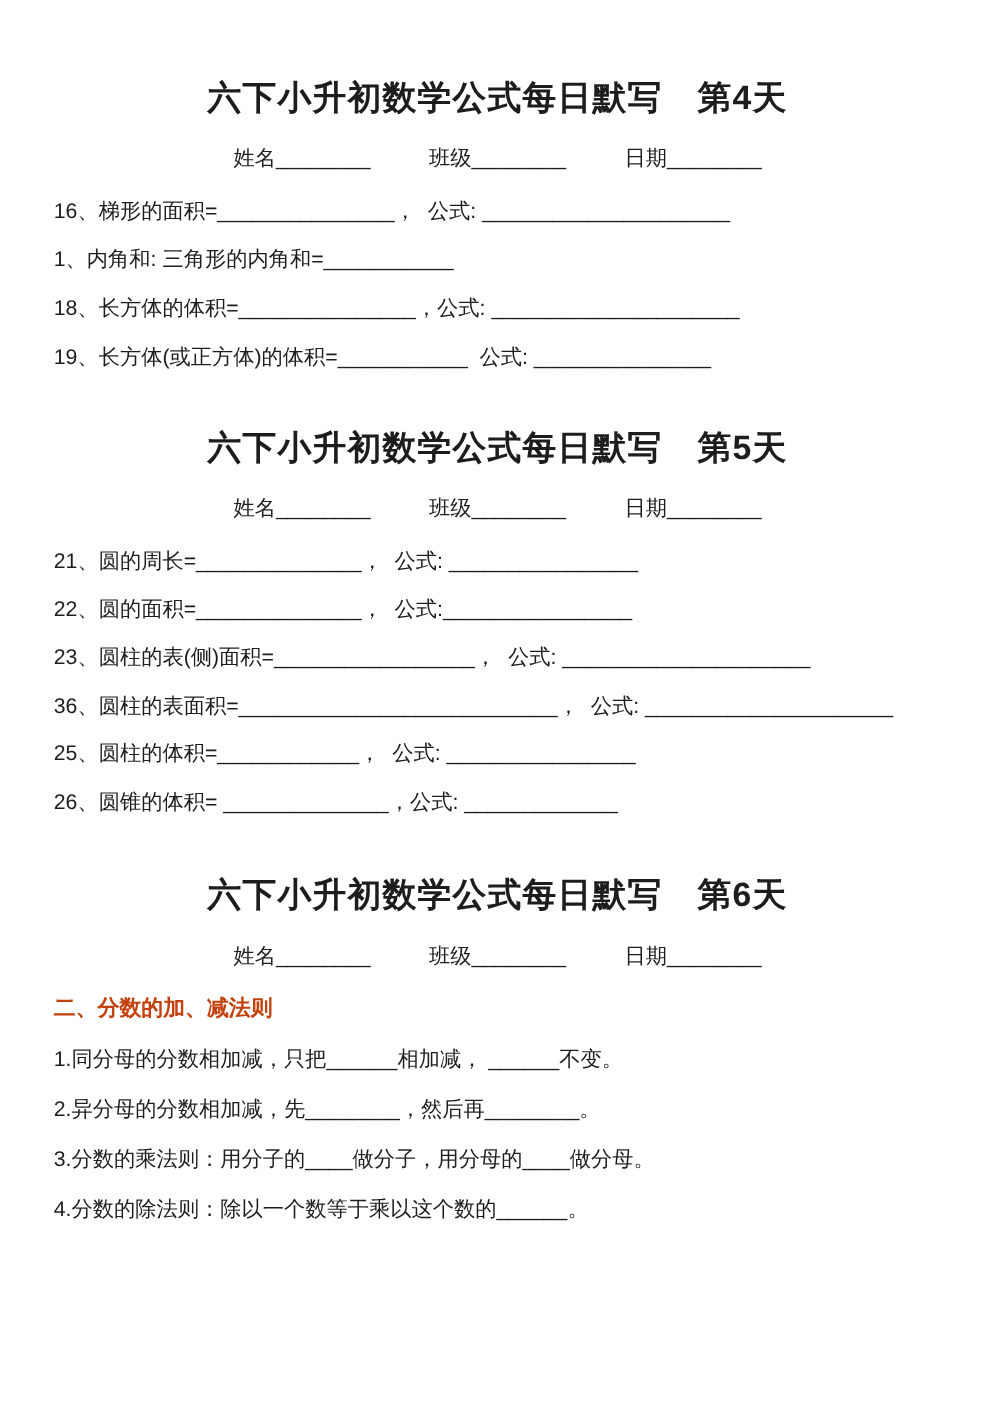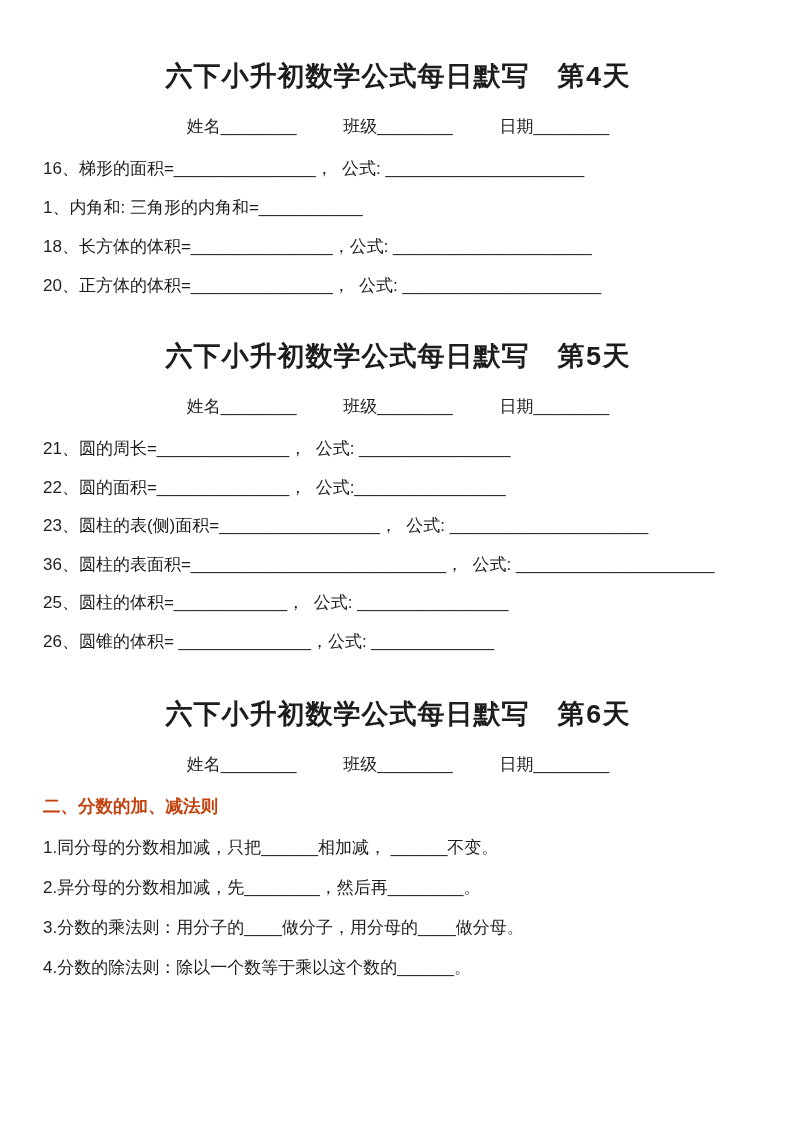--- a/index.html
+++ b/index.html
@@ -14,21 +14,21 @@
     margin: 0 auto;
     background: #ffffff;
     overflow: hidden;
     box-sizing: border-box;
     padding: 58px 40px 0 43px;
     font-family: "Liberation Sans", "DejaVu Sans", sans-serif;
     color: #1d1d1d;
   }
   .section { display: block; }
   .ws-title {
-    font-family: Liberation Mono, monospace;
+    font-family: Liberation Sans, sans-serif;
     font-weight: bold;
     font-size: 27px;
     line-height: 40px;
     text-align: center;
     letter-spacing: 1px;
     white-space: pre;
   }
   .sec-5 .ws-title { margin-top: 39px; }
   .sec-6 .ws-title { margin-top: 41px; }
   .name-row {
@@ -70,21 +70,21 @@
     <div class="ws-title">六下小升初数学公式每日默写　第4天</div>
     <div class="name-row">
       <span>姓名________</span>
       <span>班级________</span>
       <span>日期________</span>
     </div>
     <div class="lines">
       <div class="qline">16、梯形的面积=_______________，  公式: _____________________</div>
       <div class="qline">1、内角和: 三角形的内角和=___________</div>
       <div class="qline">18、长方体的体积=_______________，公式: _____________________</div>
-      <div class="qline">20、正方体的体积=_______________，  公式: _____________________</div>
+      <div class="qline">19、长方体(或正方体)的体积=___________  公式: _______________</div>
     </div>
   </div>
 
   <div class="section sec-5">
     <div class="ws-title">六下小升初数学公式每日默写　第5天</div>
     <div class="name-row">
       <span>姓名________</span>
       <span>班级________</span>
       <span>日期________</span>
     </div>

